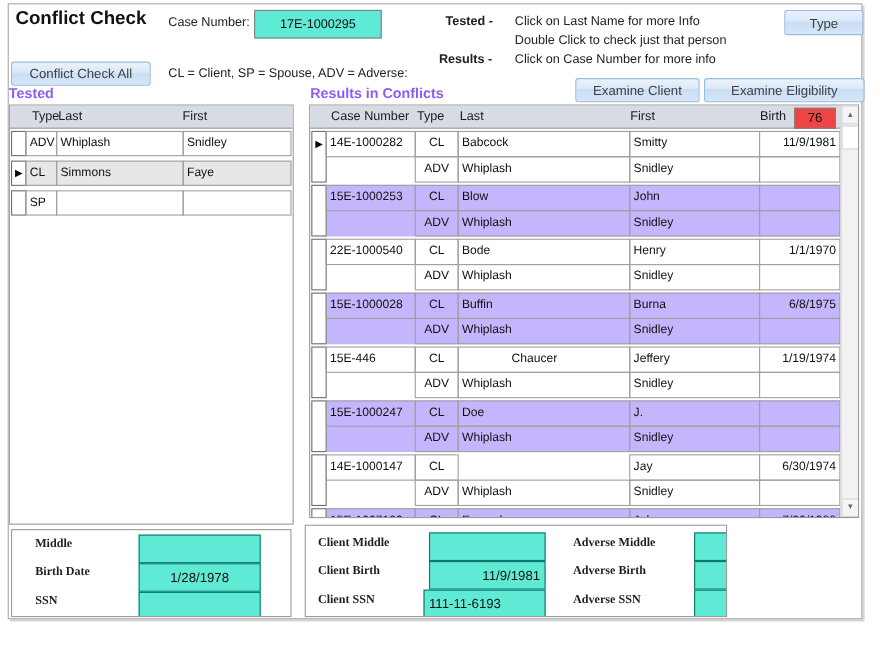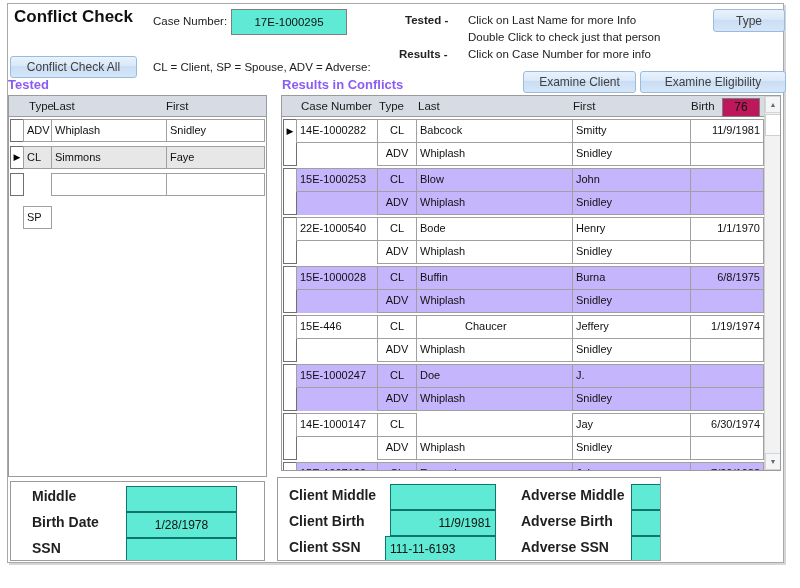--- a/index.html
+++ b/index.html
@@ -25,28 +25,28 @@
   .trow{position:absolute;left:1px;height:23px;}
   .trow.sel-row{background:#e7e7e7;}
   .cell{position:absolute;box-sizing:border-box;border:1px solid #a0a0a0;font-size:11px;line-height:20px;
     padding:0 3px;white-space:nowrap;overflow:hidden;color:#101010;background:transparent;}
   .selcell{position:absolute;box-sizing:border-box;border:1px solid #6f6f6f;background:#fff;
     font-size:9px;line-height:21px;text-align:center;color:#000;}
   .rgroup{position:absolute;left:1px;width:481px;height:47px;}
   .g-alt{background:#c4b5fd;}
   .r1{top:0;height:24px;}
   .r2{top:23px;height:24px;}
-  .count-box{position:absolute;border:1px solid #7f7f7f;background:#be185d;text-align:center;
+  .count-box{position:absolute;border:1px solid #7f7f7f;background:#ef4444;text-align:center;
     font-size:12px;color:#111;line-height:16px;}
   .vscroll{position:absolute;background:#f2f2f2;border-left:1px solid #d0d0d0;}
   .sbtn{position:absolute;left:0;width:16px;height:17px;background:#f4f5f7;border:1px solid #d5d5d5;
     box-sizing:border-box;font-size:7px;color:#6a6a6a;text-align:center;line-height:15px;cursor:pointer;}
   .sthumb{position:absolute;left:0;width:16px;height:22px;background:#ffffff;border:1px solid #cfcfcf;
     box-sizing:border-box;cursor:pointer;}
-  .flabel{position:absolute;font-size:14px;font-weight:600;color:#1f1f1f;white-space:nowrap;}
+  .flabel{position:absolute;font-size:11px;font-weight:600;color:#1f1f1f;white-space:nowrap;font-family:Liberation Serif, serif;}
 </style>
 </head>
 <body>
 
 <div id="screen">
   <div class="window-frame"></div>
 
   <div class="title">Conflict Check</div>
   <div class="lbl" style="left:153px;top:15px;">Case Number:</div>
   <input class="field ta-c" style="left: 231px; top: 9px; width: 116px; height: 20px; border-color: rgb(127, 127, 127); font-size: 11.5px;" value="17E-1000295">
@@ -82,21 +82,21 @@
 
     <div class="trow sel-row" style="top:50px;width:255px;">
       <div class="selcell" style="left:0;top:0;width:14px;height:23px;"><span>▶</span></div>
       <div class="cell" style="left:13px;top:0;width:29px;height:23px;">CL</div>
       <div class="cell" style="left:41px;top:0;width:116px;height:23px;">Simmons</div>
       <div class="cell" style="left:156px;top:0;width:99px;height:23px;">Faye</div>
     </div>
 
     <div class="trow" style="top:77px;width:255px;">
       <div class="selcell" style="left:0;top:0;width:14px;height:23px;"></div>
-      <div class="cell" style="left:13px;top:0;width:29px;height:23px;margin-top:33px;">SP</div>
+      <div class="cell" style="left:13px;top:0;width:29px;height:23px;">SP</div>
       <div class="cell" style="left:41px;top:0;width:116px;height:23px;"></div>
       <div class="cell" style="left:156px;top:0;width:99px;height:23px;"></div>
     </div>
   </div>
 
   <div class="panel" style="left:281px;top:95px;width:500px;height:376px;">
     <div class="thead" style="width:498px;">
       <div class="hlbl" style="left:19px;">Case Number</div>
       <div class="hlbl" style="left:97px;">Type</div>
       <div class="hlbl" style="left:136px;">Last</div>

